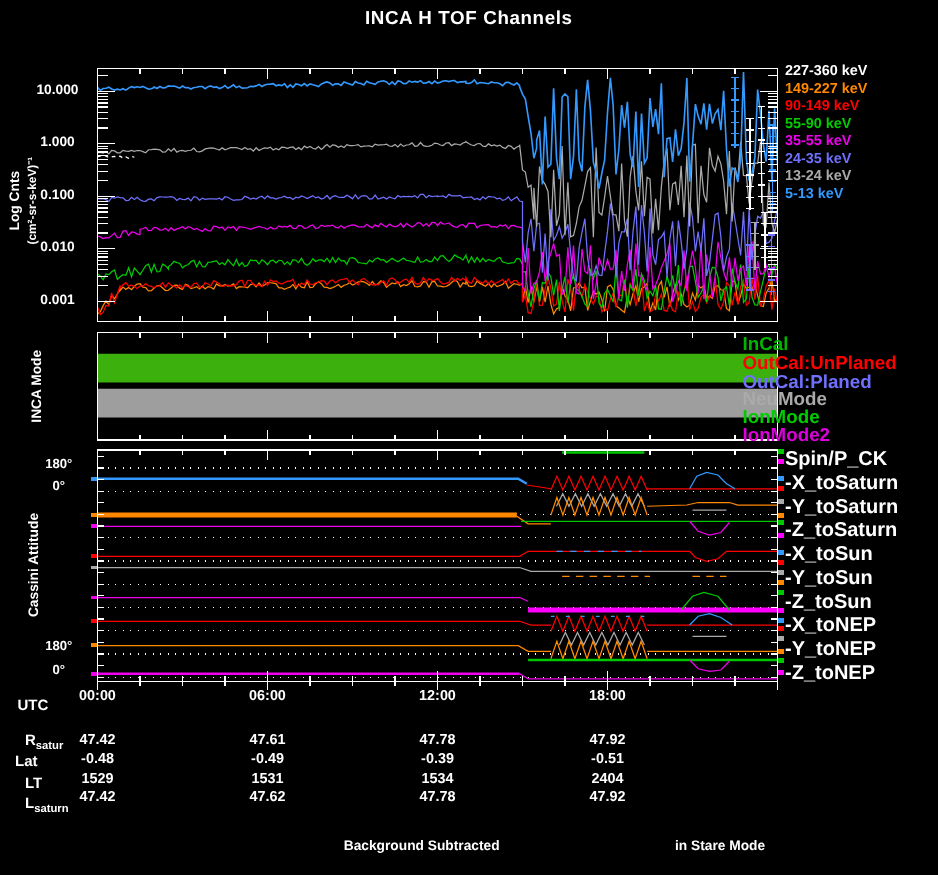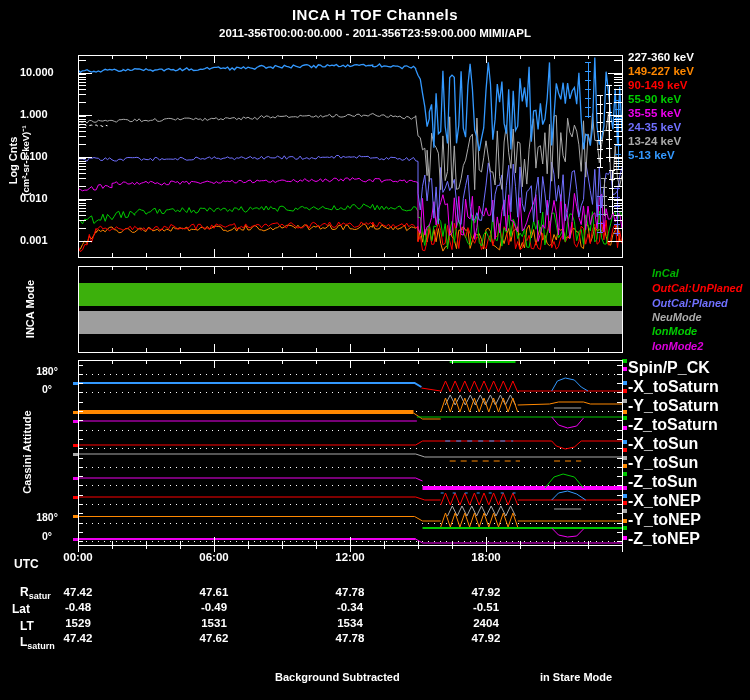--- a/index.html
+++ b/index.html
@@ -1,40 +1,39 @@
 <!DOCTYPE html>
 <html><head>
 <meta charset="utf-8">
 <style>
   html,body{margin:0;padding:0;background:#000;}
   .screen{position:relative;width:750px;height:700px;background:#000;overflow:hidden;
           font-family:"Liberation Sans",sans-serif;font-weight:bold;color:#fff;}
   .abs{position:absolute;}
   .title{left:0;top:6px;width:750px;text-align:center;font-size:15px;letter-spacing:.5px;}
   .subtitle{left:0;top:27px;width:750px;text-align:center;font-size:11.5px;}
-  .ytick{left:20px;width:52px;text-align:left;font-size:11px;height:14px;}
+  .ytick{left:20px;width:52px;text-align:center;font-size:11px;height:14px;}
   .lg{left:628px;height:14px;font-size:11.5px;white-space:nowrap;}
-  .mode-lb{left:652px;height:13px;font-size:11px;white-space:nowrap;font-style:italic;}
+  .mode-lb{left:594px;height:13px;font-size:15px;white-space:nowrap;}
   .att-lb{left:628px;height:13px;font-size:16px;color:#fff;white-space:nowrap;}
   .att-ytick{left:22px;width:50px;text-align:center;font-size:10.5px;height:13px;}
   .rot{transform:rotate(-90deg);transform-origin:center center;text-align:center;white-space:nowrap;}
   .xtick{width:60px;text-align:center;font-size:11.5px;top:551px;}
   .cell{width:64px;text-align:center;font-size:11.5px;}
   .rowlab{font-size:12px;}
   .sublab{font-size:9px;}
   .footer{font-size:11px;top:671px;text-align:left;}
   svg{position:absolute;left:0;top:0;}
 </style>
 </head>
 <body>
 
 <div class="screen">
 
   <div class="abs title">INCA H TOF Channels</div>
-  <div class="abs subtitle">2011-356T00:00:00.000 - 2011-356T23:59:00.000 MIMI/APL</div>
 
   <svg id="plot" width="750" height="700">
       <defs>
         <clipPath id="clipTop">
           <rect x="78" y="55" width="544" height="202"></rect>
         </clipPath>
         <clipPath id="clipAtt">
           <rect x="78" y="360" width="544" height="185"></rect>
         </clipPath>
       </defs>
@@ -487,21 +486,21 @@
     <span>L</span><sub class="sublab">saturn</sub>
   </div>
 
   <div class="abs cell" style="left:46px;top:586px">47.42</div>
   <div class="abs cell" style="left:182px;top:586px">47.61</div>
   <div class="abs cell" style="left:318px;top:586px">47.78</div>
   <div class="abs cell" style="left:454px;top:586px">47.92</div>
 
   <div class="abs cell" style="left:46px;top:601px">-0.48</div>
   <div class="abs cell" style="left:182px;top:601px">-0.49</div>
-  <div class="abs cell" style="left:318px;top:601px">-0.34</div>
+  <div class="abs cell" style="left:318px;top:601px">-0.39</div>
   <div class="abs cell" style="left:454px;top:601px">-0.51</div>
 
   <div class="abs cell" style="left:46px;top:617px">1529</div>
   <div class="abs cell" style="left:182px;top:617px">1531</div>
   <div class="abs cell" style="left:318px;top:617px">1534</div>
   <div class="abs cell" style="left:454px;top:617px">2404</div>
 
   <div class="abs cell" style="left:46px;top:632px">47.42</div>
   <div class="abs cell" style="left:182px;top:632px">47.62</div>
   <div class="abs cell" style="left:318px;top:632px">47.78</div>

